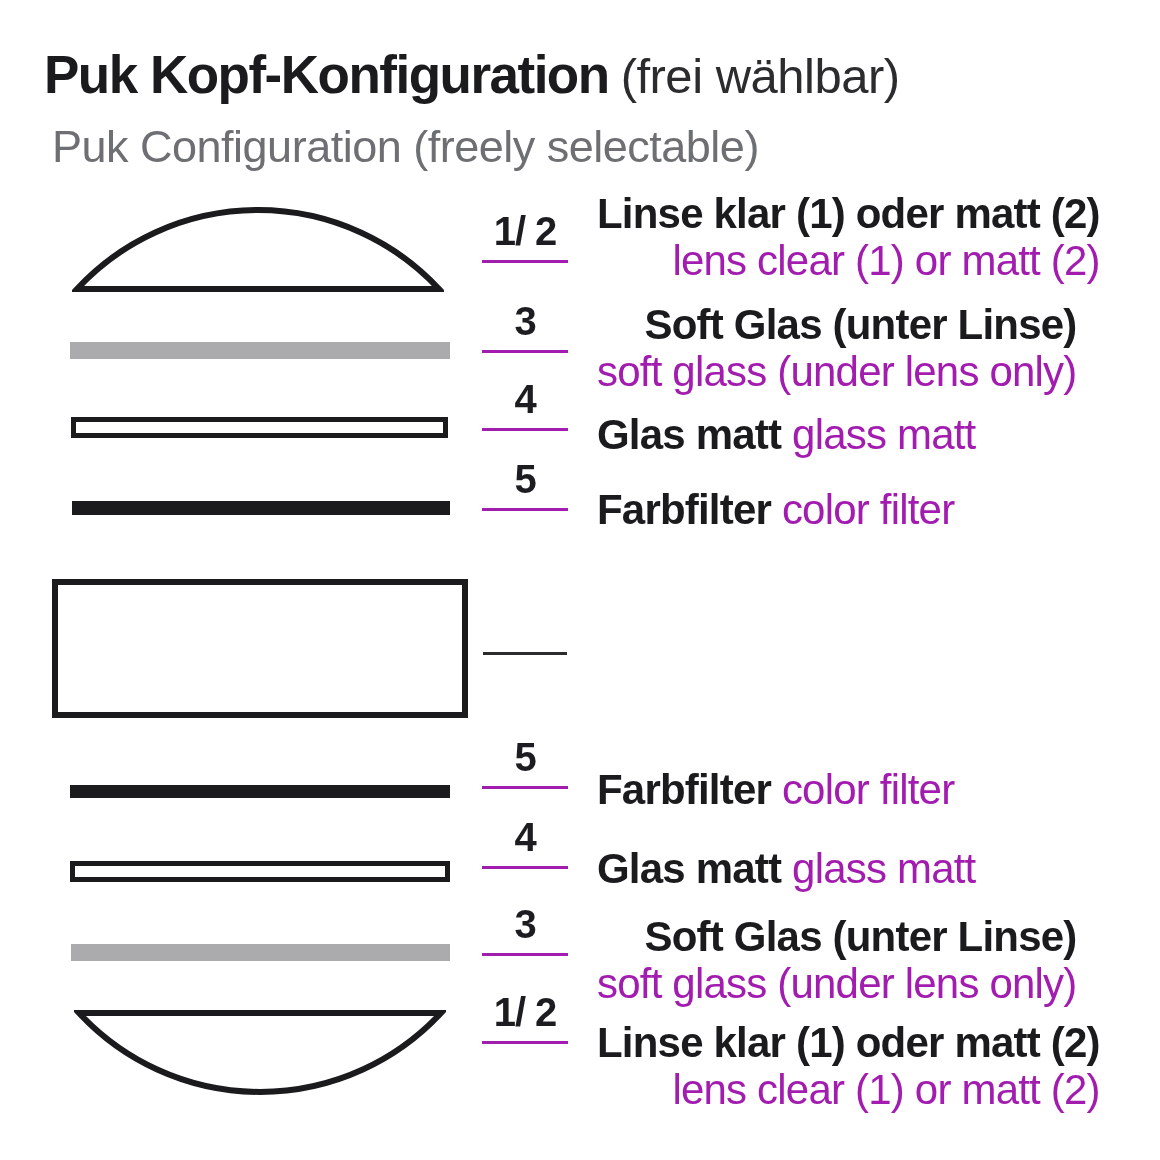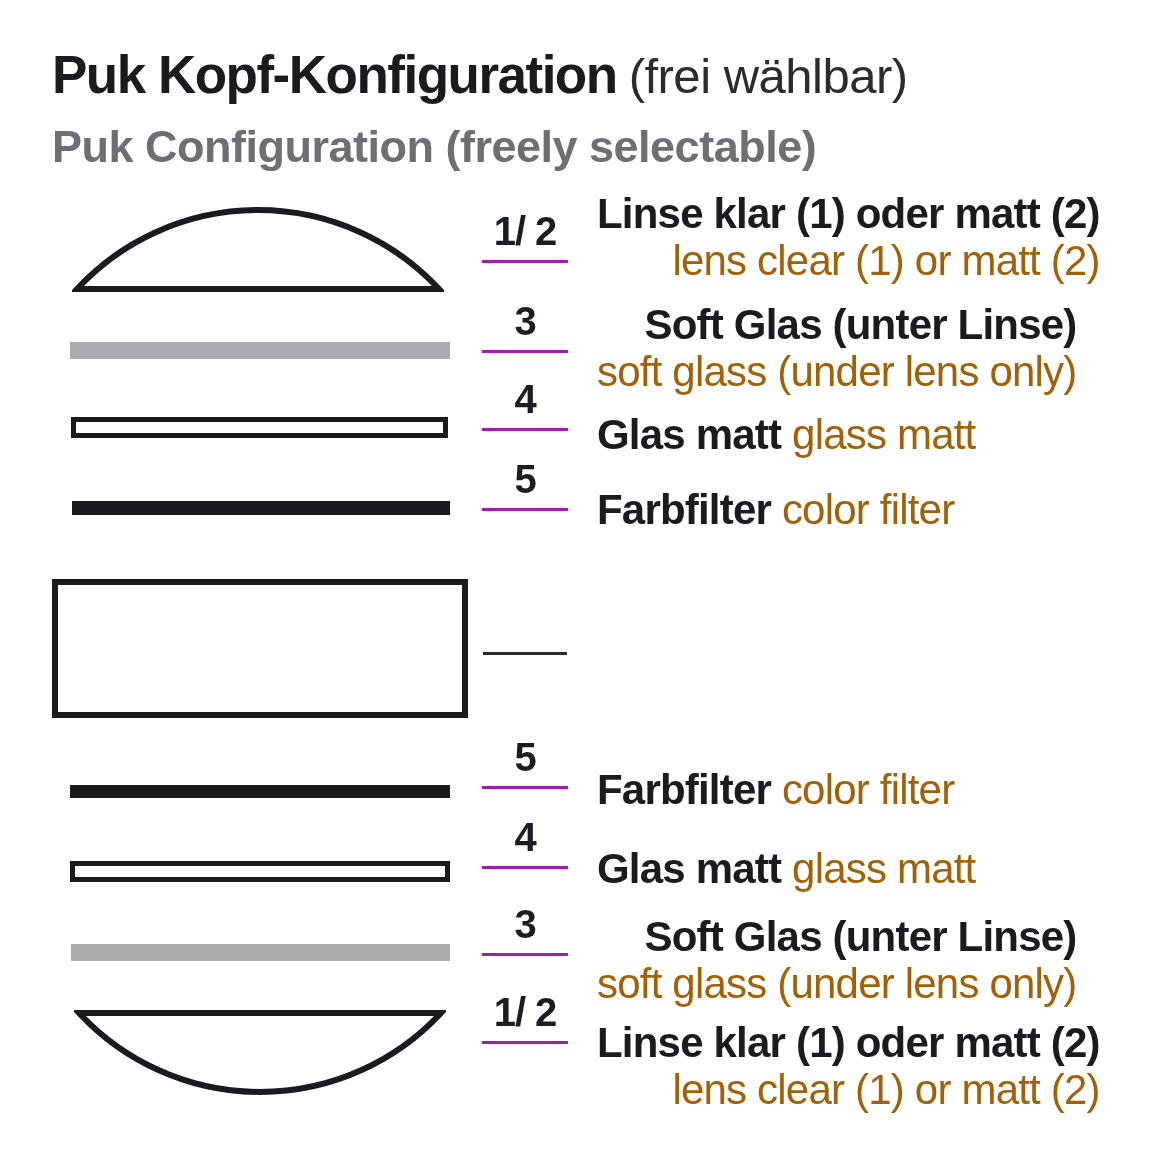--- a/index.html
+++ b/index.html
@@ -7,39 +7,39 @@
     position: relative;
     width: 1160px;
     height: 1160px;
     background: #ffffff;
     font-family: "Liberation Sans", sans-serif;
     overflow: hidden;
   }
   
   .title {
     position: absolute;
-    left: 52px; top: 44px;
+    left: 44px; top: 44px;
     font-size: 53px;
     font-weight: 700;
     color: #1b1b1d;
     letter-spacing: -1.5px;
     white-space: nowrap;
   }
   .title .suffix {
     font-weight: 400;
     font-size: 49px;
     color: #2c2c2e;
     letter-spacing: -0.5px;
     margin-left: 12px;
   }
   .subtitle {
     position: absolute;
     left: 52px; top: 121px;
     font-size: 45px;
-    font-weight: 700;
+    font-weight: 400;
     color: #6e6f72;
     letter-spacing: -0.5px;
     white-space: nowrap;
   }
   
   .part { position: absolute; box-sizing: border-box; }
   .bar-gray  { background: #ababad; }
   .bar-black { background: #1b1b1d; }
   .bar-outline { background: #ffffff; border: 5px solid #1b1b1d; }
   .body-rect { background: #ffffff; border: 6px solid #1b1b1d; }
@@ -70,21 +70,21 @@
   .lbl {
     position: absolute;
     left: 597px;
     font-size: 42px;
     line-height: 47px;
     letter-spacing: -0.8px;
     white-space: nowrap;
     text-align: right;
   }
   .de { font-weight: 700; color: #1b1b1d; }
-  .en { font-weight: 400; color: #a16207; }
+  .en { font-weight: 400; color: #a21caf; }
 </style>
 </head>
 <body>
 
 <div id="stage">
 
   <h1 class="title" style="margin:0;"><span>Puk Kopf-Konfiguration</span><span class="suffix">(frei wählbar)</span></h1>
   <div class="subtitle">Puk Configuration (freely selectable)</div>
 
   <svg class="part lens-svg" style="left:72px; top:204px;" width="372" height="92" viewBox="0 0 372 92">

